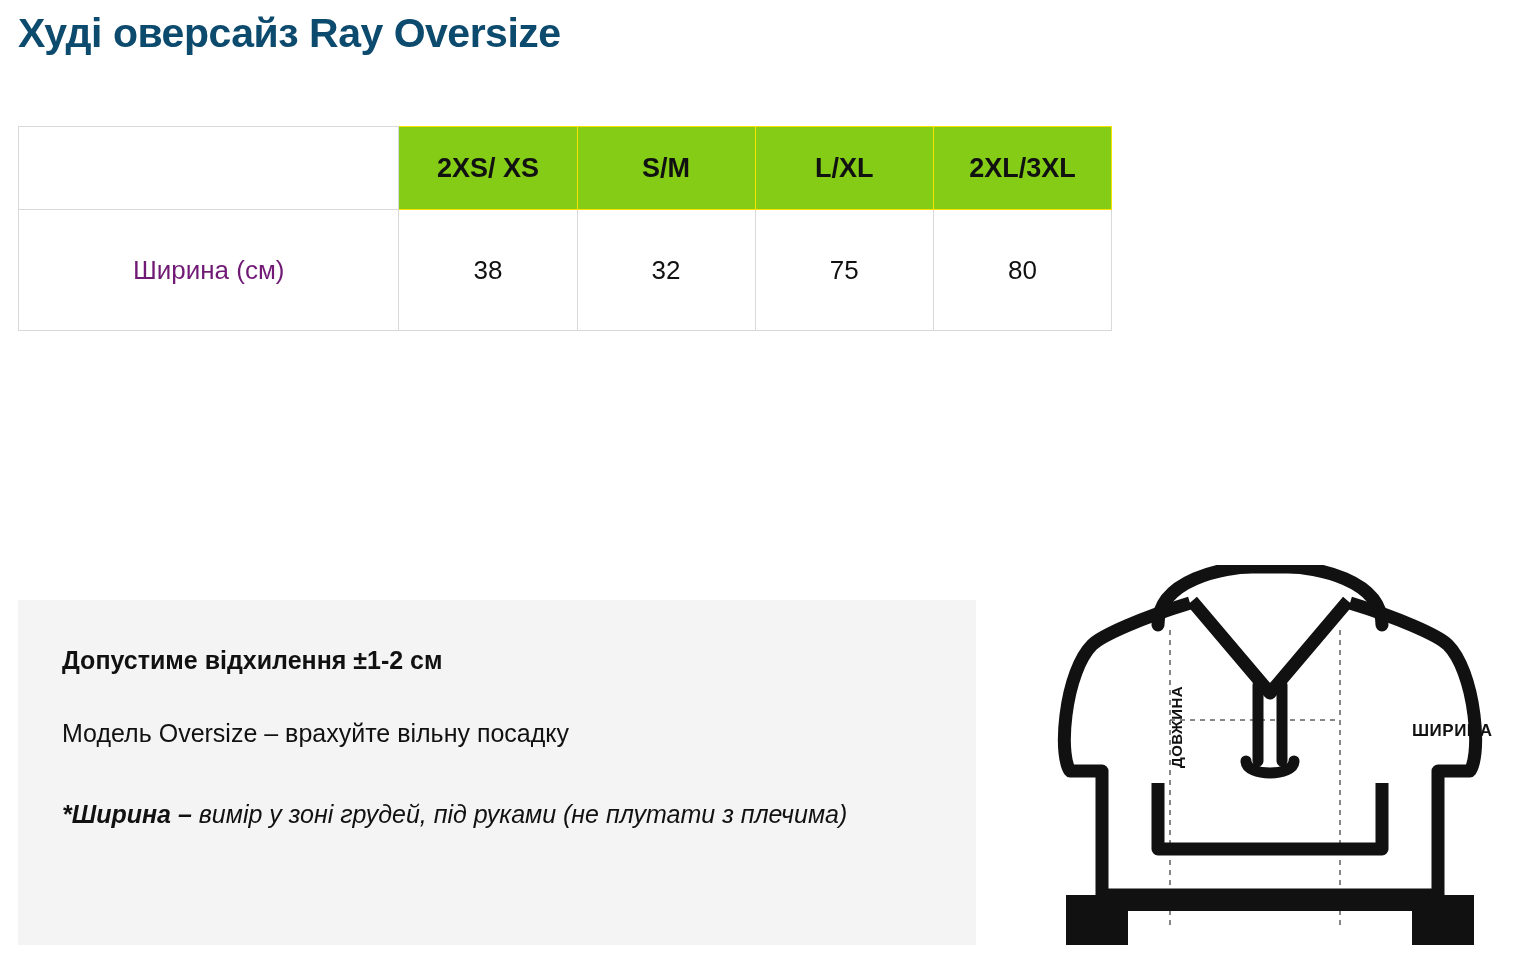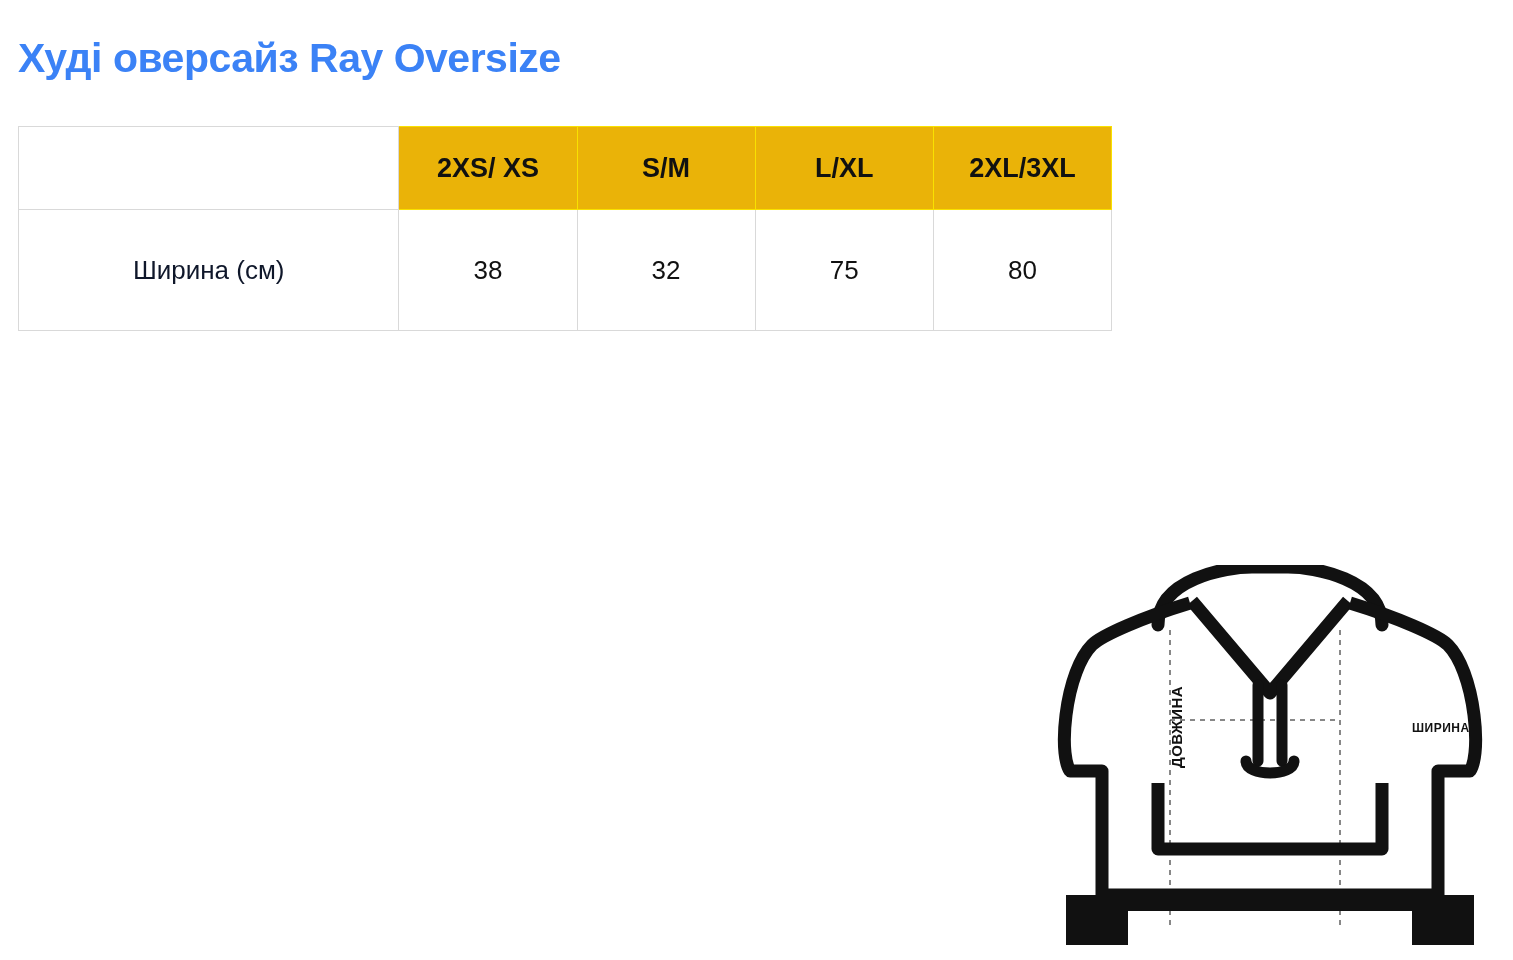--- a/index.html
+++ b/index.html
@@ -21,23 +21,22 @@
   }
 
   
   .title {
     position: absolute;
     left: 18px;
     top: 10px;
     font-size: 41px;
     font-weight: bold;
     letter-spacing: -0.5px;
-    color: #3b82f6;
+    color: #0c4a6e;
     white-space: nowrap;
-    margin-top: 25px;
   }
 
   
   .size-table {
     position: absolute;
     left: 18px;
     top: 126px;
     width: 1094px;
     border-collapse: collapse;
     table-layout: fixed;
@@ -56,32 +55,32 @@
     height: 83px;
     font-size: 27px;
     font-weight: bold;
     color: #111111;
   }
   .head-row .head-empty {
     background: #ffffff;
     border-color: #d9d9d9;
   }
   .head-row .head-size {
-    background: #eab308;
+    background: #84cc16;
     border-color: #F9E100;
   }
 
   .data-row td {
     height: 121px;
     font-size: 26px;
   }
   .row-label {
     font-weight: bold;
     font-size: 27px;
-    color: #0f172a;
+    color: #701a75;
   }
   .row-value {
     font-size: 26px;
     color: #111111;
   }
 
   
   .notes {
     position: absolute;
     left: 18px;
@@ -118,21 +117,21 @@
     top: 565px;
     width: 460px;
     height: 395px;
   }
   .diagram svg { display: block; }
 
   .label-width {
     position: absolute;
     left: 372px;
     top: 156px;
-    font-size: 12px;
+    font-size: 17px;
     font-weight: bold;
     letter-spacing: 0.5px;
     color: #111111;
     white-space: nowrap;
   }
   .label-length {
     position: absolute;
     left: 128px;
     top: 203px;
     font-size: 15px;
@@ -163,20 +162,25 @@
     <tr class="data-row">
       <td class="row-label">Ширина (см)</td>
       <td class="row-value">38</td>
       <td class="row-value">32</td>
       <td class="row-value">75</td>
       <td class="row-value">80</td>
     </tr>
   </tbody>
     </table>
 
+  <div class="notes">
+    <p class="note-strong">Допустиме відхилення ±1-2 см</p>
+    <p class="note-normal">Модель Oversize – врахуйте вільну посадку</p>
+    <p class="note-italic"><b>*Ширина –</b><span> вимір у зоні грудей, під руками (не плутати з плечима)</span></p>
+  </div>
 
   <div class="diagram">
     <svg width="460" height="395" viewBox="0 0 460 395">
 
       <line x1="130" y1="65" x2="130" y2="365" stroke="#111" stroke-width="1" stroke-dasharray="5,5"></line>
       <line x1="130" y1="155" x2="300" y2="155" stroke="#111" stroke-width="1" stroke-dasharray="5,5"></line>
       <line x1="300" y1="65" x2="300" y2="365" stroke="#111" stroke-width="1" stroke-dasharray="5,5"></line>
 
       <path d="M118 60 C118 14, 186 2, 212 2 L248 2 C274 2, 342 14, 342 60" fill="none" stroke="#111" stroke-width="13" stroke-linecap="round"></path>
 

